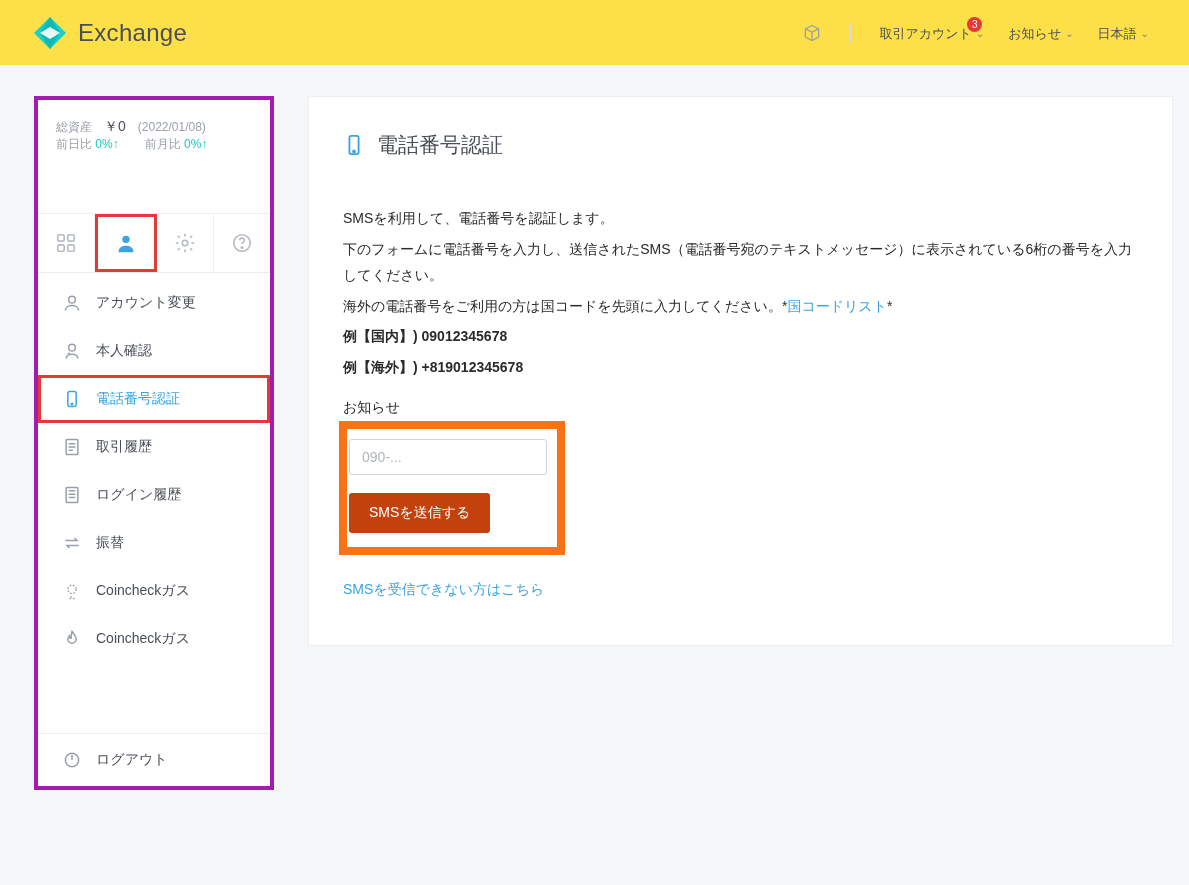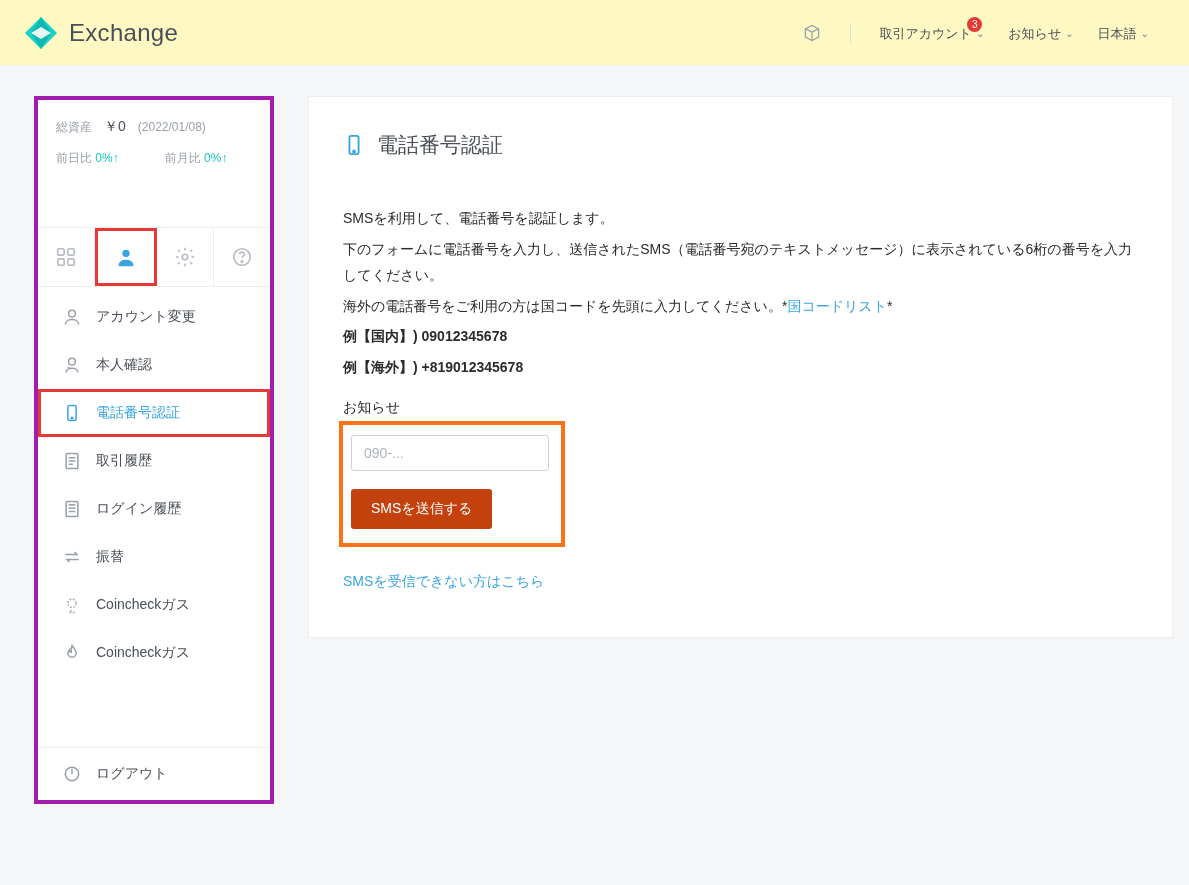--- a/index.html
+++ b/index.html
@@ -5,25 +5,25 @@
   * { box-sizing: border-box; margin: 0; padding: 0; }
   body {
     font-family: -apple-system, BlinkMacSystemFont, "Hiragino Sans", "Hiragino Kaku Gothic ProN", Meiryo, sans-serif;
     background: #f5f6f7;
     color: #2b2b2b;
     font-size: 13px;
     width: 1189px;
   }
   
   .header {
-    background: #fef9c3;
+    background: #fde047;
     height: 66px;
     display: flex;
     align-items: center;
-    padding: 0 40px 0 23px;
+    padding: 0 40px 0 32px;
     border-bottom: 1px solid #eceef0;
   }
   .logo-wrap { display: flex; align-items: center; gap: 10px; }
   .logo-text {
     font-size: 24px;
     color: #4a4f57;
     font-weight: 400;
     letter-spacing: 0.3px;
   }
   .header-right {
@@ -58,21 +58,21 @@
 
   
   .sidebar {
     width: 240px;
     background: #fff;
     border: 4px solid #a21caf;
   }
   .balance-box { padding: 18px 18px 60px; border-bottom: 1px solid #eceef0; }
   .balance-row1 { display: flex; gap: 12px; align-items: baseline; font-size: 12px; color: #9aa0a9; }
   .balance-val { color: #4a4f57; font-size: 14px; font-weight: 500; }
-  .balance-row2 { margin-top: 14px; display: flex; gap: 46px; font-size: 12px; color: #9aa0a9; }
+  .balance-row2 { display: flex; gap: 26px; font-size: 12px; color: #9aa0a9; }
   .pct { color: #17c8c1; }
 
   .tab-icons {
     display: flex;
     border-bottom: 1px solid #eceef0;
   }
   .tab-icon {
     flex: 1;
     display: flex; align-items: center; justify-content: center;
     height: 58px;
@@ -117,22 +117,22 @@
     display: flex; align-items: center; gap: 12px;
     font-size: 21px; color: #4a4f57; font-weight: 500;
     margin-bottom: 46px;
   }
   .card-title svg { color: #3aa3e0; }
   .desc { line-height: 1.9; font-size: 14px; color: #2b2b2b; margin-bottom: 4px; }
   .link { color: #3aa3e0; text-decoration: none; cursor: pointer; }
   .examples { margin-top: 4px; font-weight: 600; font-size: 14px; line-height: 1.9; color: #2b2b2b; }
   .form-label { margin-top: 18px; font-size: 14px; color: #2b2b2b; }
   .highlight-form {
-    border: 4px solid #f97316;
-    padding: 10px 8px 14px;
+    border: 8px solid #f97316;
+    padding: 10px 2px 14px;
     margin: 4px 0 10px -4px;
     width: 226px;
   }
   .phone-input {
     width: 198px; height: 36px;
     border: 1px solid #cfd3d8; border-radius: 3px;
     padding: 0 12px; font-size: 14px;
     color: #2b2b2b; background: #fff;
   }
   .phone-input::placeholder { color: #b0b5bc; }

